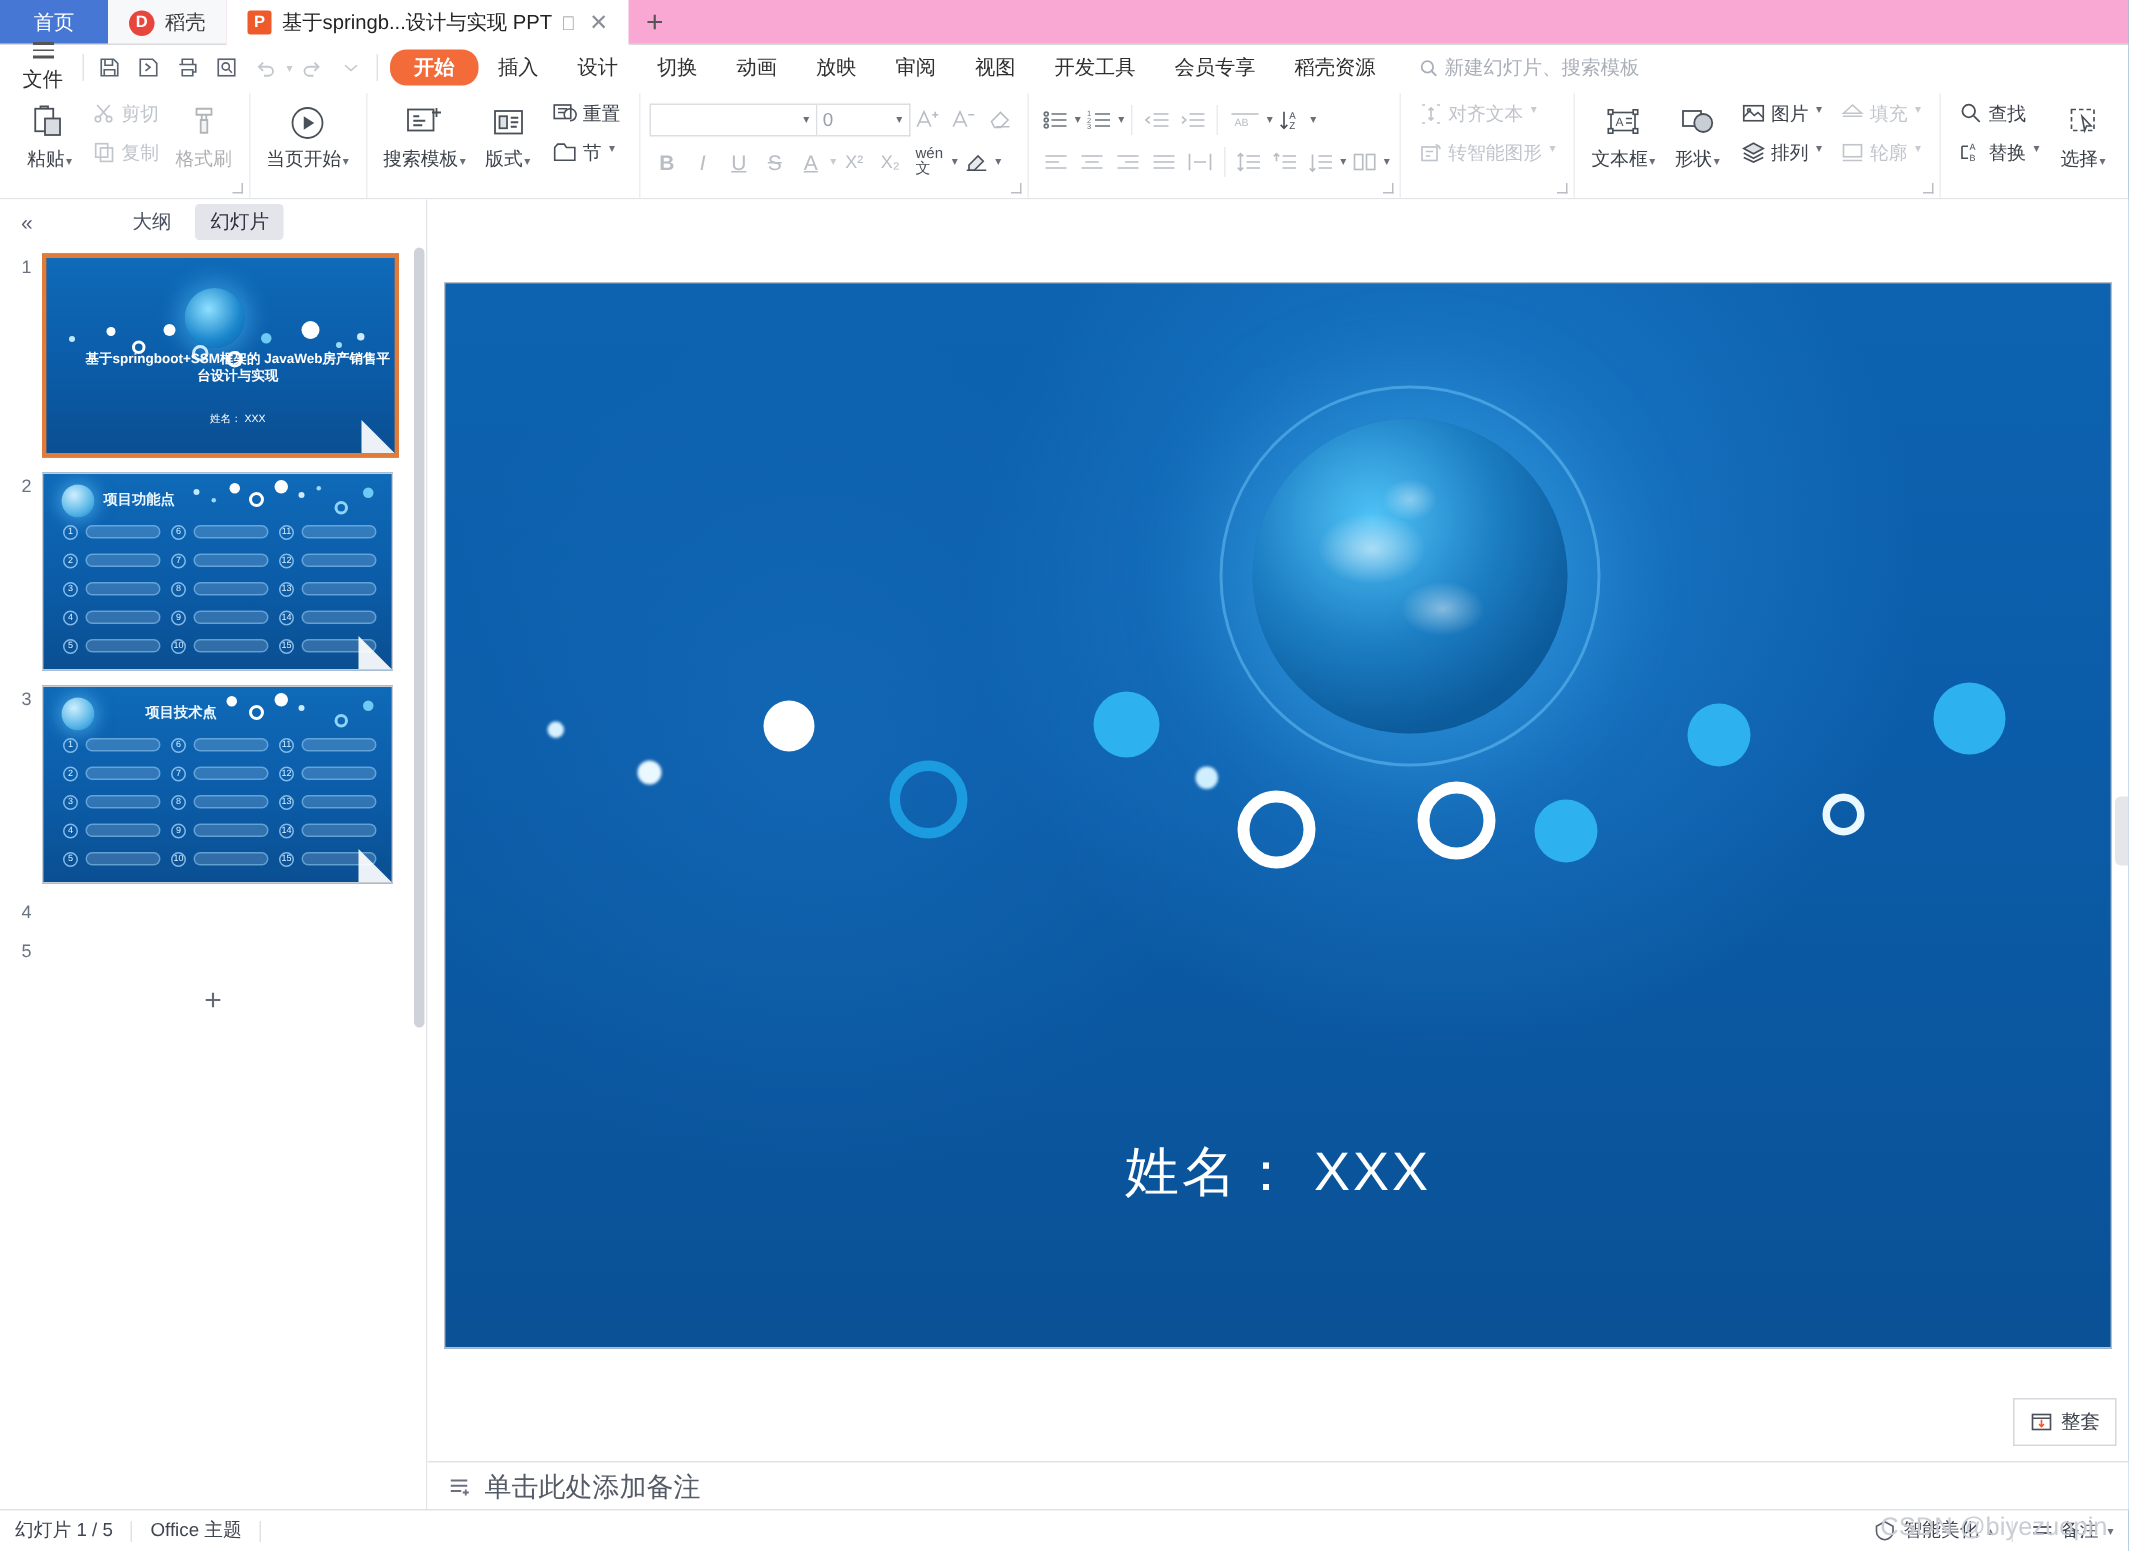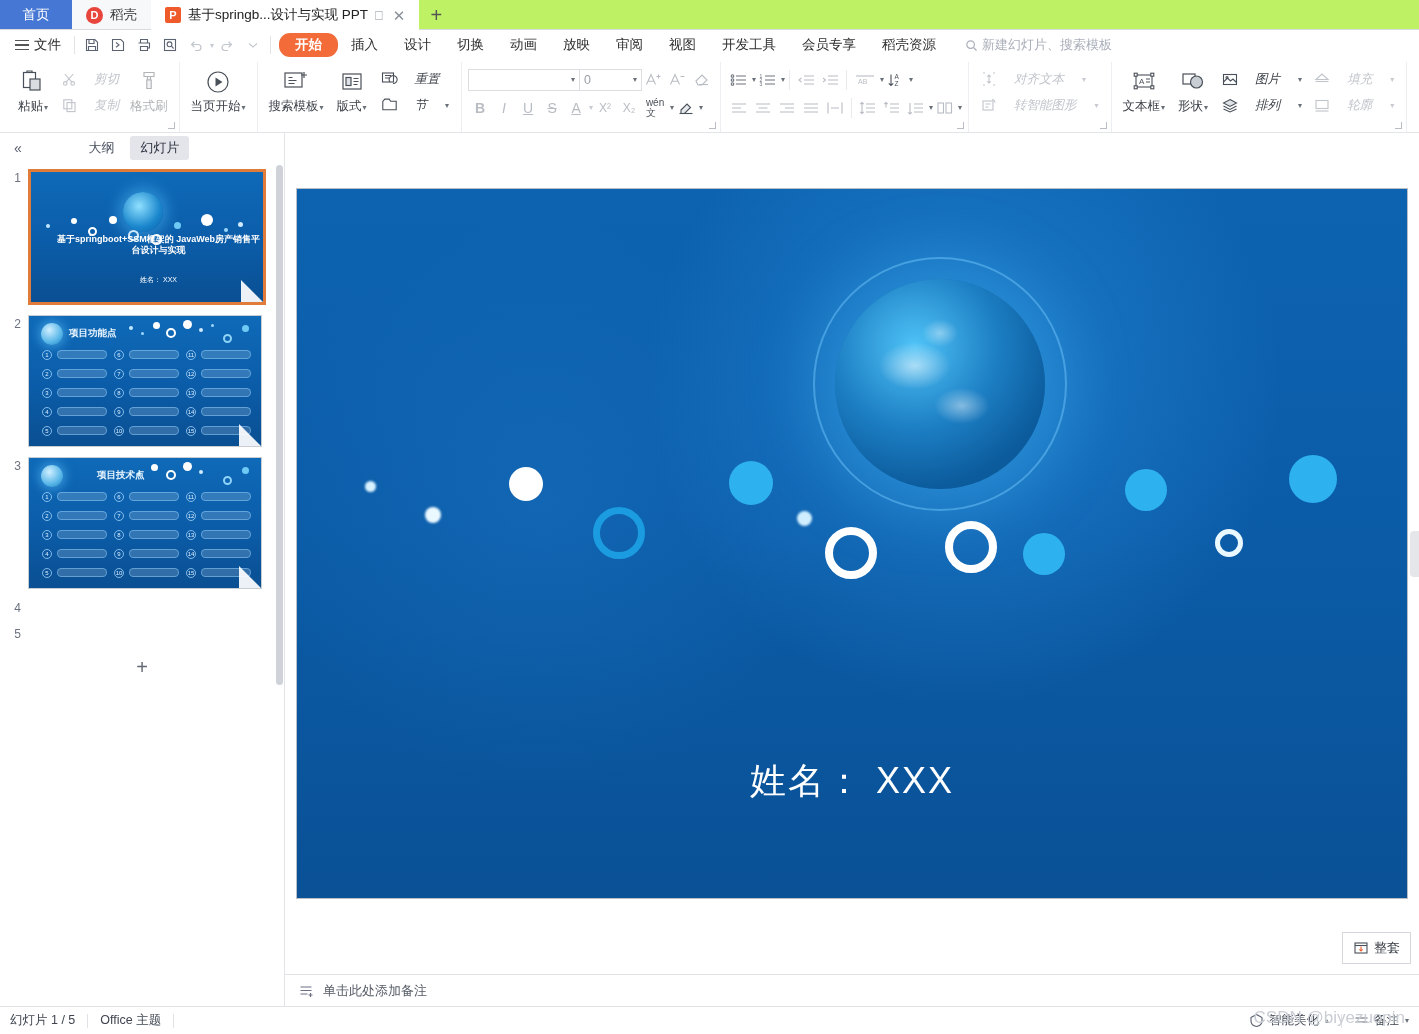--- a/index.html
+++ b/index.html
@@ -5,40 +5,40 @@
   * { box-sizing: border-box; margin:0; padding:0; }
   html,body{ width:1419px; height:1034px; overflow:hidden; }
   body{
     font-family:"Liberation Sans", "DejaVu Sans", sans-serif;
     font-size:13px; color:#333; background:#f2f3f5;
     -webkit-font-smoothing:antialiased;
   }
   .app{ width:1419px; height:1034px; display:flex; flex-direction:column; background:#fff; }
 
   
-  .tabbar{ height:30px; background:#bef264; display:flex; align-items:flex-start; position:relative; flex:0 0 30px;}
+  .tabbar{ height:30px; background:#f9a8d4; display:flex; align-items:flex-start; position:relative; flex:0 0 30px;}
   .tabbar:after{content:"";position:absolute;left:0;right:0;bottom:0;height:1px;background:#d8dade;}
   .tab{ height:30px; display:flex; align-items:center; gap:7px; padding:0 14px; font-size:13.5px;
         position:relative; cursor:default; white-space:nowrap;}
   .tab.home{ background:#4677d4; color:#fff; width:72px; justify-content:center; padding:0;}
   .tab.plain{ background:#f7f8fa; color:#3b3b3b;}
   .tab.active{ background:#fff; color:#222; z-index:3;}
   .tab .tclose{ color:#8a8f99; font-size:15px; margin-left:3px; line-height:1;}
   .tab .tscreen{ color:#8a8f99; font-size:13px; line-height:1;}
   .icon-dao{ width:17px;height:17px;border-radius:50%;background:#e8453c;color:#fff;
         font-size:11px;display:flex;align-items:center;justify-content:center;font-weight:bold;}
   .icon-ppt{ width:16px;height:16px;background:#ee5a29;color:#fff;border-radius:2px;
         font-size:11px;display:flex;align-items:center;justify-content:center;font-weight:bold;}
   .tabplus{ width:34px;height:30px;display:flex;align-items:center;justify-content:center;
         font-size:20px;color:#555;font-weight:300;}
 
   
   .menubar{ height:30px; background:#fff; display:flex; align-items:center; padding:0 6px;
             flex:0 0 30px; font-size:13.5px; position:relative;}
-  .mfile{ display:flex;align-items:center;gap:5px; padding:0 9px; color:#2f2f2f;}
+  .mfile{ display:flex;align-items:center;gap:5px; padding:0 9px; color:#2f2f2f;flex-direction:column;}
   .hamb{ display:inline-flex;flex-direction:column;gap:3px;width:14px;}
   .hamb i{ display:block;height:1.5px;background:#555;}
   .qsep{ width:1px;height:18px;background:#e2e3e6;margin:0 4px;}
   .qicon{ width:26px;height:24px;display:flex;align-items:center;justify-content:center;color:#5b6270;}
   .qicon svg{ display:block;}
   .qicon.dis{ color:#c2c6cd;}
   .menus{ display:flex;align-items:center; margin-left:4px;}
   .mitem{ padding:3px 13px; color:#2f2f2f; font-size:13.5px; border-radius:11px; white-space:nowrap;}
   .mitem.sel{ background:#f26b38; color:#fff; font-weight:bold; padding:3px 16px;}
   .msearch{ display:flex;align-items:center;gap:4px; color:#a9aeb8; font-size:13px; margin-left:16px;}
@@ -48,22 +48,22 @@
            border-bottom:1px solid #e3e4e8; padding:2px 2px 0 4px;}
   .grp{ display:flex; align-items:flex-start; padding:2px 6px 0 6px; position:relative;}
   .grp + .grp{ border-left:1px solid #eceef1;}
   .grp .dlg{ position:absolute; right:4px; bottom:3px; width:7px;height:7px;
              border-right:1px solid #b9bec6;border-bottom:1px solid #b9bec6;}
   .bigbtn{ width:auto;min-width:46px;display:flex;flex-direction:column;align-items:center;
            justify-content:flex-start;padding:3px 5px;color:#3c4149;}
   .bigbtn .ig{ height:30px;display:flex;align-items:center;justify-content:center;}
   .bigbtn .lb{ font-size:12.5px;white-space:nowrap;margin-top:1px;}
   .smallcol{ display:flex;flex-direction:column;justify-content:center;padding-top:2px;}
-  .smallbtn{ display:flex;align-items:center;gap:17px;padding:2px 6px;color:#3c4149;font-size:12.5px;
-             white-space:nowrap;height:26px;font-style:italic;}
+  .smallbtn{ display:flex;gap:4px;padding:2px 6px;color:#3c4149;font-size:12.5px;
+             white-space:nowrap;height:26px;}
   .smallbtn.dis{ color:#c0c4cb;}
   .caret{ font-size:8px;color:#6a707a;margin-left:1px;}
   .caret.dis{ color:#c7cbd1;}
   .rowpair{ display:flex;flex-direction:column;gap:1px;justify-content:center;padding-top:2px;}
   .rrow{ display:flex;align-items:center;height:27px;}
   .tbtn{ width:24px;height:24px;display:flex;align-items:center;justify-content:center;
          color:#b8bcc3;font-size:14px;}
   .tbtn.on{ color:#4a5059;}
   .fontbox{ width:112px;height:22px;border:1px solid #dcdee2;display:flex;align-items:center;
             padding:0 4px;justify-content:flex-end;background:#fff;}
@@ -95,21 +95,21 @@
              font-weight:300;}
   .sbar{ position:absolute;right:1px;top:2px;width:7px;background:#cfd3d9;border-radius:4px;}
 
   
   .stage{ flex:1; display:flex;flex-direction:column; min-width:0; background:#fff; position:relative;}
   .canvaswrap{ flex:1; position:relative; display:flex; align-items:flex-start; justify-content:center;
                padding-top:55px; min-height:0;}
   .slide{ width:1112px;height:711px;background:#0b5ca8;position:relative;overflow:hidden;
           border:1px solid #b9bec6;}
   .notesbar{ height:32px;border-top:1px solid #e0e2e6;display:flex;align-items:center;gap:8px;
-             padding:0 14px;color:#555b66;font-size:13px;background:#fff;flex:0 0 32px;}
+             padding:0 14px;color:#555b66;font-size:18px;background:#fff;flex:0 0 32px;}
   .zhengtao{ position:absolute;right:8px;bottom:10px;border:1px solid #d5d8dd;background:#fff;
              height:32px;display:flex;align-items:center;gap:5px;padding:0 10px;font-size:13px;color:#3b4049;}
 
   
   .slidebg{ position:absolute;inset:0;
      background:
        radial-gradient(circle at 60% 28%, rgba(46,150,230,.55) 0%, rgba(46,150,230,0) 38%),
        radial-gradient(circle at 22% 44%, rgba(30,120,200,.35) 0%, rgba(30,120,200,0) 30%),
        linear-gradient(180deg,#0d63b0 0%,#0b5ca8 45%,#0a5196 100%);}
   .globe{ position:absolute;left:538px;top:90px;width:210px;height:210px;border-radius:50%;

